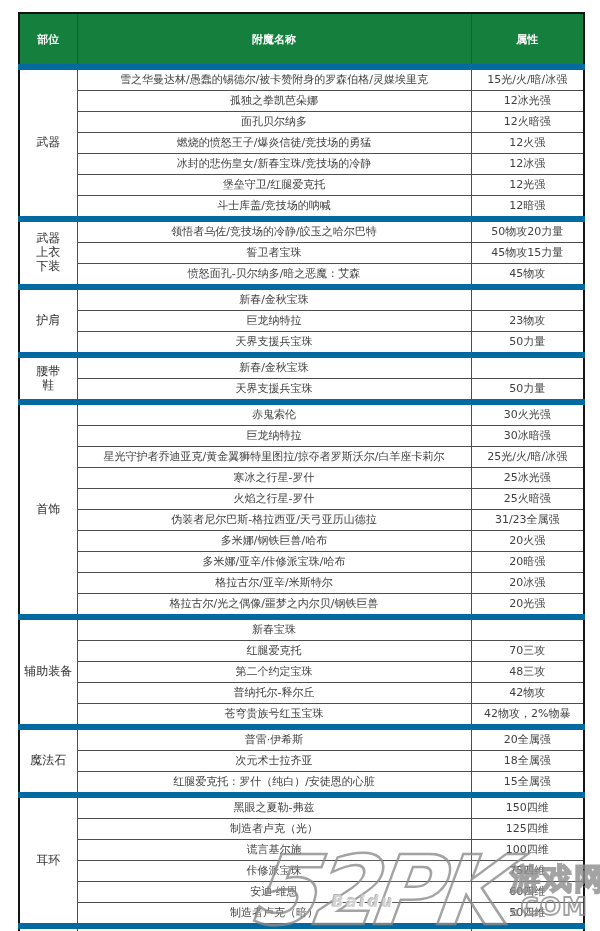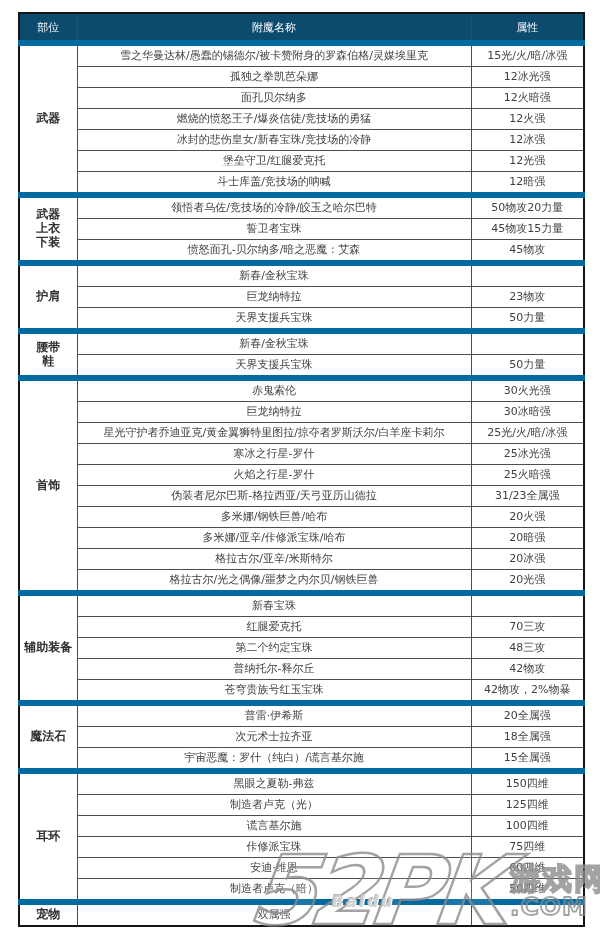--- a/index.html
+++ b/index.html
@@ -10,29 +10,29 @@
   }
   .canvas{position:absolute;inset:0;overflow:hidden;}
 
   table.enchant{
     position:absolute;left:18px;top:12px;width:565px;
     border-collapse:collapse;table-layout:fixed;
     border:2px solid #141414;
   }
   th,td{border:1px solid #4d4d4d;}
   th{
-    background:#0c4a6e;color:#ffffff;font-weight:400;font-size:11px;
-    height:26px;padding:0;border:1px solid #0a5598;border-bottom:2px solid #141414;
+    background:#15803d;color:#ffffff;font-weight:700;font-size:11px;
+    height:26px;padding:12px;border:1px solid #0a5598;border-bottom:2px solid #141414;
     text-align:center;
   }
   td{
     font-size:11px;color:#3f3f3f;text-align:center;height:20px;
     padding:0 3px;line-height:1.15;background:#ffffff;
   }
-  td.slot{font-weight:700;font-size:12px;color:#2e2e2e;white-space:pre-line;}
+  td.slot{font-weight:400;font-size:12px;color:#2e2e2e;white-space:pre-line;}
   tr.group-first td{border-top:6px solid #0369a1;}
   col.c-slot{width:58px;}
   col.c-name{width:394px;}
   col.c-attr{width:113px;}
 
   .wm{position:absolute;pointer-events:none;}
   .wm-big{
     right:-6px;bottom:2px;display:flex;align-items:center;opacity:.8;
   }
   .wm-logo{
@@ -207,21 +207,21 @@
         <tr class="group-first">
           <td class="slot" rowspan="3">魔法石</td>
           <td class="name">普雷·伊希斯</td>
           <td class="attr">20全属强</td>
         </tr>
         <tr>
           <td class="name">次元术士拉齐亚</td>
           <td class="attr">18全属强</td>
         </tr>
         <tr>
-          <td class="name">宇宙恶魔：罗什（纯白）/谎言基尔施</td>
+          <td class="name">红腿爱克托：罗什（纯白）/安徒恩的心脏</td>
           <td class="attr">15全属强</td>
         </tr>
         <tr class="group-first">
           <td class="slot" rowspan="6">耳环</td>
           <td class="name">黑眼之夏勒-弗兹</td>
           <td class="attr">150四维</td>
         </tr>
         <tr>
           <td class="name">制造者卢克（光）</td>
           <td class="attr">125四维</td>

